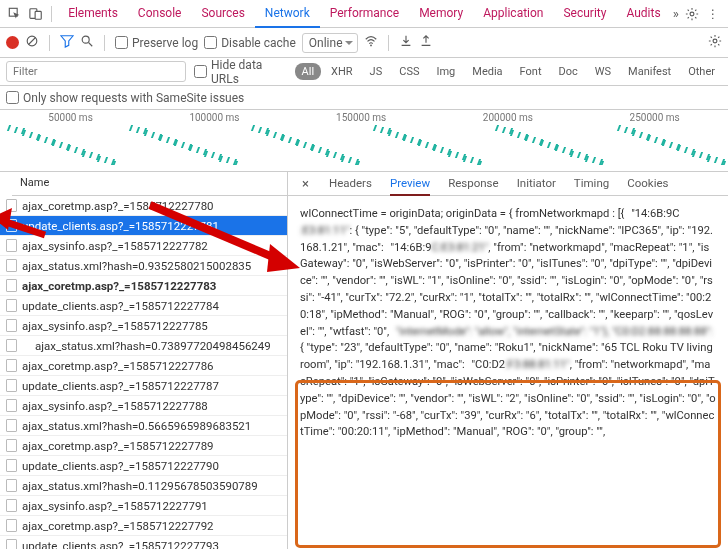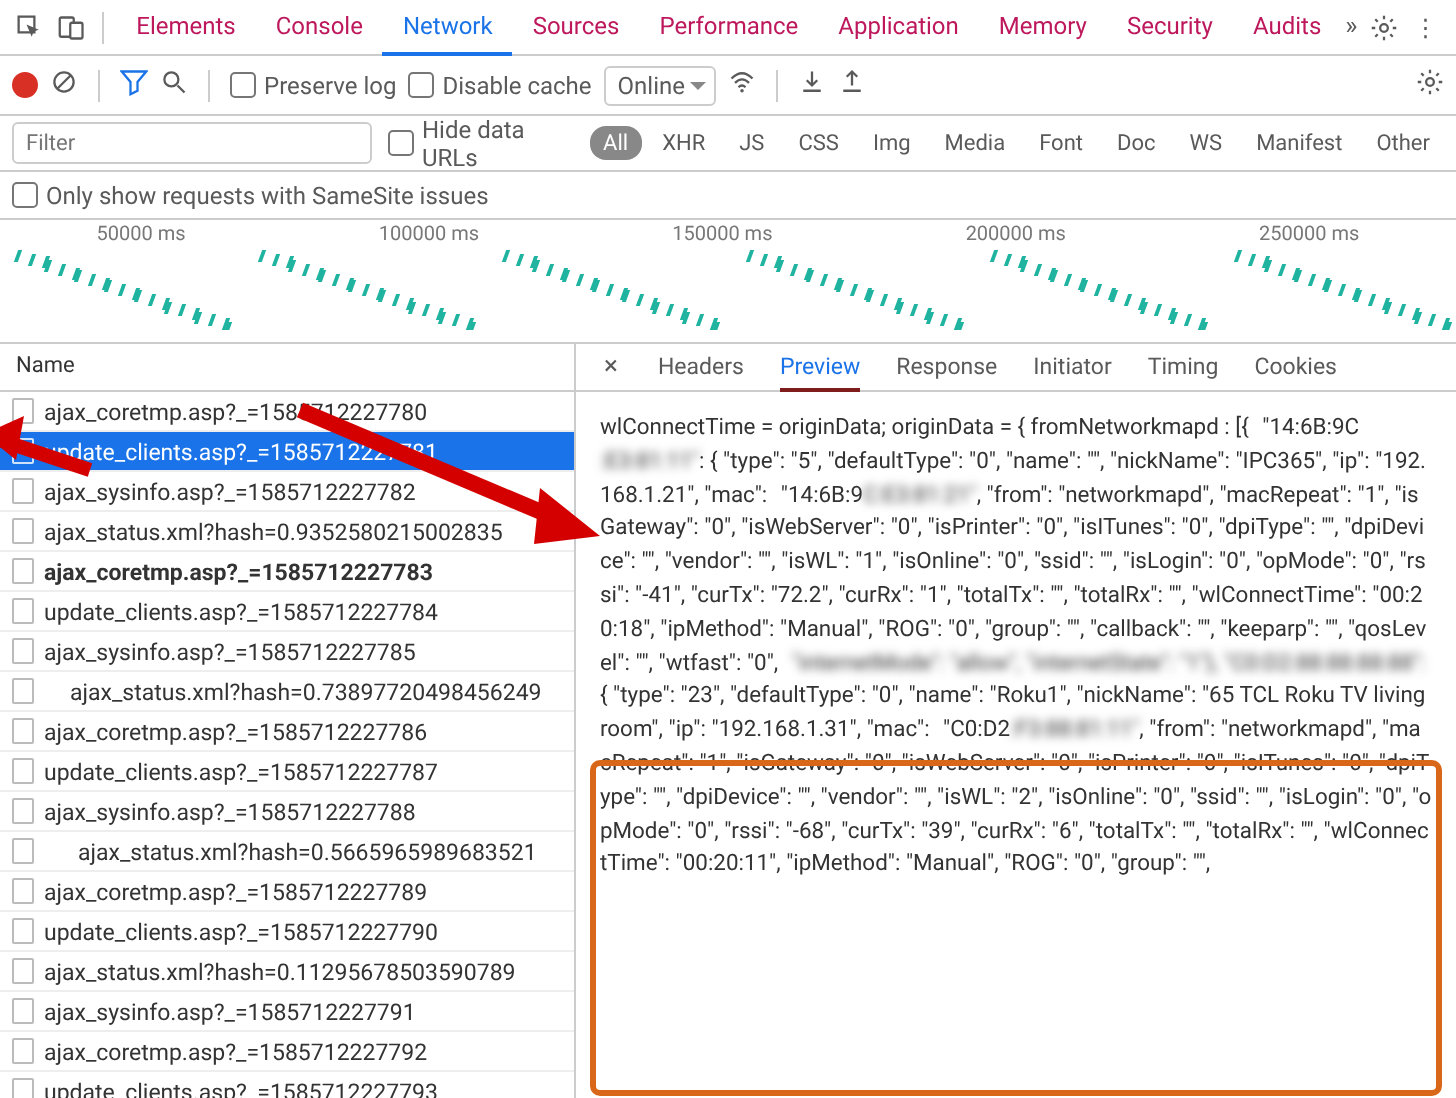--- a/index.html
+++ b/index.html
@@ -27,21 +27,21 @@
 
 .samesite-row { height: 24px; border-bottom: 1px solid #ccc; display: flex; align-items: center; padding: 0 6px; }
 
 .timeline { height: 62px; border-bottom: 1px solid #ccc; position: relative; background: #fff; }
 .timeline-labels { display: flex; justify-content: space-around; font-size: 10px; color: #777; padding-top: 2px; }
 .timeline-body { height: 42px; position: relative; overflow: hidden; }
 .tick { position: absolute; width: 2px; height: 6px; background: #1fb3a0; transform: skewX(-20deg); }
 
 .split { display: flex; height: 382px; }
 .left-pane { width: 288px; border-right: 1px solid #ccc; display: flex; flex-direction: column; }
-.left-header { height: 24px; border-bottom: 1px solid #ccc; padding: 4px 8px; font-size: 11px; color: #333; }
+.left-header { height: 24px; border-bottom: 1px solid #ccc; padding: 4px 8px; font-size: 11px; color: #333; margin-left: 12px; }
 .request-list { flex: 1; overflow: hidden; }
 .request-row { height: 20px; display: flex; align-items: center; padding: 0 6px; gap: 5px; border-bottom: 1px solid #eee; font-size: 11.5px; color: #333; cursor: pointer; }
 .request-row.selected { background: #1a73e8; color: #fff; }
 .doc-icon { width: 11px; height: 13px; border: 1px solid #bbb; border-radius: 1px; position: relative; flex-shrink: 0; }
 .request-row.selected .doc-icon { border-color: #cfe3fb; }
 
 .right-pane { flex: 1; display: flex; flex-direction: column; }
 .right-tabs { height: 24px; border-bottom: 1px solid #ccc; display: flex; align-items: center; gap: 16px; padding: 0 10px; font-size: 11.5px; }
 .right-tabs .rtab { cursor: pointer; color: #5a5a5a; padding: 4px 0; }
 .right-tabs .rtab.active { color: #1a73e8; border-bottom: 2px solid #7f1d1d; }
@@ -70,25 +70,25 @@
   <div class="icon-btn">
     <svg class="ic" viewBox="0 0 16 16">
         <rect x="1" y="2" width="8" height="11" rx="1" fill="none" stroke="#5a5a5a" stroke-width="1.3"></rect>
         <rect x="7" y="5" width="7" height="9" rx="1" fill="#fff" stroke="#5a5a5a" stroke-width="1.3"></rect>
       </svg>
   </div>
   <div class="sep"></div>
   <div id="top-tabs" style="display:flex;">
       <div class="tab">Elements</div>
       <div class="tab">Console</div>
+      <div class="tab">Sources</div>
       <div class="tab active">Network</div>
-      <div class="tab">Sources</div>
       <div class="tab">Performance</div>
+      <div class="tab">Memory</div>
       <div class="tab">Application</div>
-      <div class="tab">Memory</div>
       <div class="tab">Security</div>
       <div class="tab">Audits</div>
     </div>
   <div class="more">»</div>
   <div style="flex:1"></div>
   <div class="icon-btn">
     <svg class="ic" viewBox="0 0 16 16">
         <circle cx="8" cy="8" r="2.2" fill="none" stroke="#5a5a5a" stroke-width="1.3"></circle>
         <path d="M8 1v2M8 13v2M1 8h2M13 8h2M3 3l1.4 1.4M11.6 11.6L13 13M3 13l1.4-1.4M11.6 4.4L13 3" stroke="#5a5a5a" stroke-width="1.3"></path>
       </svg>
@@ -367,21 +367,21 @@
         <div class="request-row">
           <div class="doc-icon"></div>
           <span style="white-space: nowrap; overflow: hidden; text-overflow: ellipsis;">update_clients.asp?_=1585712227787</span>
         </div>
         <div class="request-row">
           <div class="doc-icon"></div>
           <span style="white-space: nowrap; overflow: hidden; text-overflow: ellipsis;">ajax_sysinfo.asp?_=1585712227788</span>
         </div>
         <div class="request-row">
           <div class="doc-icon"></div>
-          <span style="white-space: nowrap; overflow: hidden; text-overflow: ellipsis; margin-left: 17px;">ajax_status.xml?hash=0.5665965989683521</span>
+          <span style="white-space: nowrap; overflow: hidden; text-overflow: ellipsis;">ajax_status.xml?hash=0.5665965989683521</span>
         </div>
         <div class="request-row">
           <div class="doc-icon"></div>
           <span style="white-space: nowrap; overflow: hidden; text-overflow: ellipsis;">ajax_coretmp.asp?_=1585712227789</span>
         </div>
         <div class="request-row">
           <div class="doc-icon"></div>
           <span style="white-space: nowrap; overflow: hidden; text-overflow: ellipsis;">update_clients.asp?_=1585712227790</span>
         </div>
         <div class="request-row">

